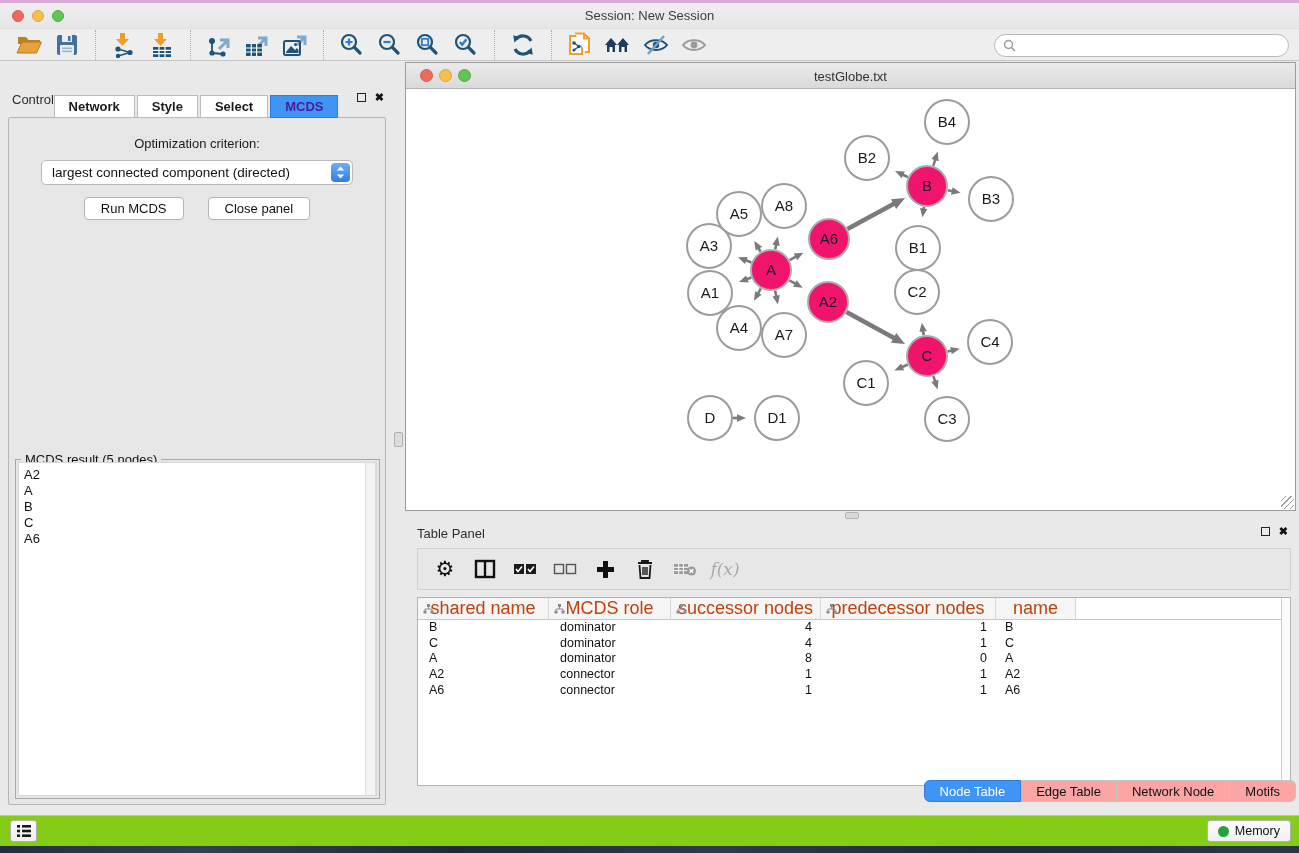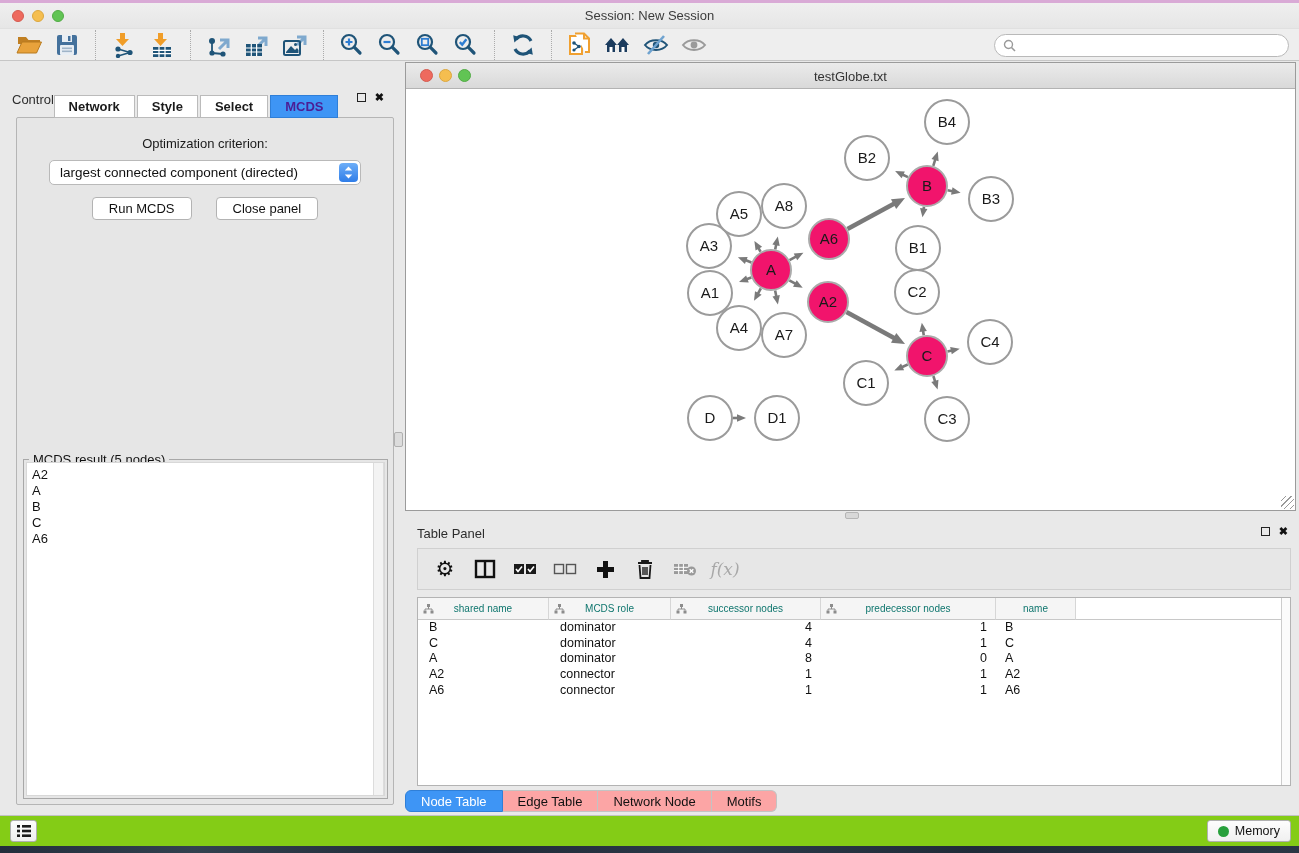--- a/index.html
+++ b/index.html
@@ -34,21 +34,21 @@
   .panel-ctrls { position:absolute; right:8px; top:6px; display:flex; gap:9px; align-items:center; }
   .float-icon { width:9px; height:9px; border:1.5px solid #222; display:inline-block; }
   .close-icon { font-size:11px; font-weight:bold; color:#111; line-height:11px; }
 
   .cp-tabs { position:absolute; left:0; top:33px; width:100%; display:flex; justify-content:center; gap:2px; z-index:2; }
   .cp-tab { height:23px; padding:0 14px; background:#fff; border:1px solid #bbb; border-radius:0;
             font-size:13px; font-weight:600; color:#1a1a1a; display:flex; align-items:center; }
   .cp-tab.active { background:#3e95f5; border-color:#2f7fd8; color:#4c1d95; }
 
   .cp-content { position:absolute; left:8px; top:55px; width:378px; height:688px;
-                background:#e6e6e6; border:1px solid #b5b5b5; border-radius:2px;margin-left:8px; }
+                background:#e6e6e6; border:1px solid #b5b5b5; border-radius:2px; }
   .opt-label { margin-top:18px; text-align:center; font-size:13px; color:#1a1a1a; }
   .select { position:relative; margin:9px auto 0; width:312px; height:25px; background:#fff;
             border:1px solid #b9b9b9; border-radius:5px; display:flex; align-items:center; }
   .select-value { font-size:13.5px; color:#111; padding-left:10px; white-space:nowrap; }
   .select-stepper { position:absolute; right:2px; top:2px; width:19px; height:19px; border-radius:4px;
                     background:linear-gradient(#6daef8,#2f7de8); display:flex; align-items:center; justify-content:center; }
   .btn-row { display:flex; justify-content:center; gap:24px; margin-top:12px; }
   .btn { height:23px; padding:0 16px; background:#fff; border:1px solid #b3b3b3; border-radius:4px;
          font-size:13px; color:#111; display:flex; align-items:center; }
 
@@ -83,31 +83,31 @@
   .tp-toolbar { position:absolute; left:12px; right:5px; top:28px; height:42px; background:#e7e7e7;
                 border:1px solid #d0d0d0; display:flex; align-items:center; padding-left:14px; gap:14px; }
   .tp-btn { width:26px; height:26px; display:flex; align-items:center; justify-content:center; }
   .gear-glyph { font-size:21px; color:#111; line-height:22px; }
   .fx-label { font-family:"DejaVu Serif", serif; font-style:italic; font-size:17px; color:#a8a8a8; }
 
   .table-box { position:absolute; left:12px; right:5px; top:77px; height:189px; background:#fff;
                border:1px solid #b3b3b3; overflow:hidden; }
   .thead { display:grid; grid-template-columns:131px 122px 150px 175px 80px 1fr; height:22px; }
   .hcell { position:relative; background:#f5f5f5; border-right:1px solid #d6d6d6; border-bottom:1px solid #c8c8c8;
-           display:flex; align-items:center; justify-content:center; font-size:10px; color:#0f766e; }
+           display:flex; align-items:center; justify-content:center; font-size:18px; color:#c2410c; }
   .hcell .hicon { position:absolute; left:5px; top:6px; }
   .hcell.fill { background:transparent; border-right:none; }
   .trow { display:grid; grid-template-columns:131px 122px 150px 175px 80px 1fr; height:15.7px; }
   .tcell { font-size:12.5px; color:#111; line-height:15.7px; white-space:nowrap; overflow:hidden; }
   .tcell.c0, .tcell.c1 { padding-left:11px; text-align:left; }
   .tcell.c2, .tcell.c3 { padding-right:9px; text-align:right; }
   .tcell.c4 { padding-left:9px; text-align:left; }
   .table-scroll { position:absolute; right:0; top:0; bottom:0; width:9px; background:#fbfbfb; border-left:1px solid #cccccc; }
 
-  .tp-tabs { position:absolute; left:0; right:0; top:270px; display:flex; justify-content:flex-start; }
+  .tp-tabs { position:absolute; left:0; right:0; top:260px; display:flex; justify-content:flex-end; }
   .seg { height:22px; padding:0 15px; background:#fca5a5; border:1px solid #c3c3c3; border-left:none;
          font-size:13px; color:#111; display:flex; align-items:center; }
   .seg:first-child { border-left:1px solid #c3c3c3; border-radius:6px 0 0 6px; }
   .seg:last-child { border-radius:0 6px 6px 0; }
   .seg.active { background:#3e95f5; border-color:#2f7fd8; color:#fff; }
 
   
   .statusbar { position:absolute; left:0; top:815px; width:100%; height:31px; background:#84cc16;
                border-top:1px solid #c2c2c2; }
   .list-btn { position:absolute; left:10px; top:4px; width:27px; height:22px; background:linear-gradient(#fdfdfd,#eee);

